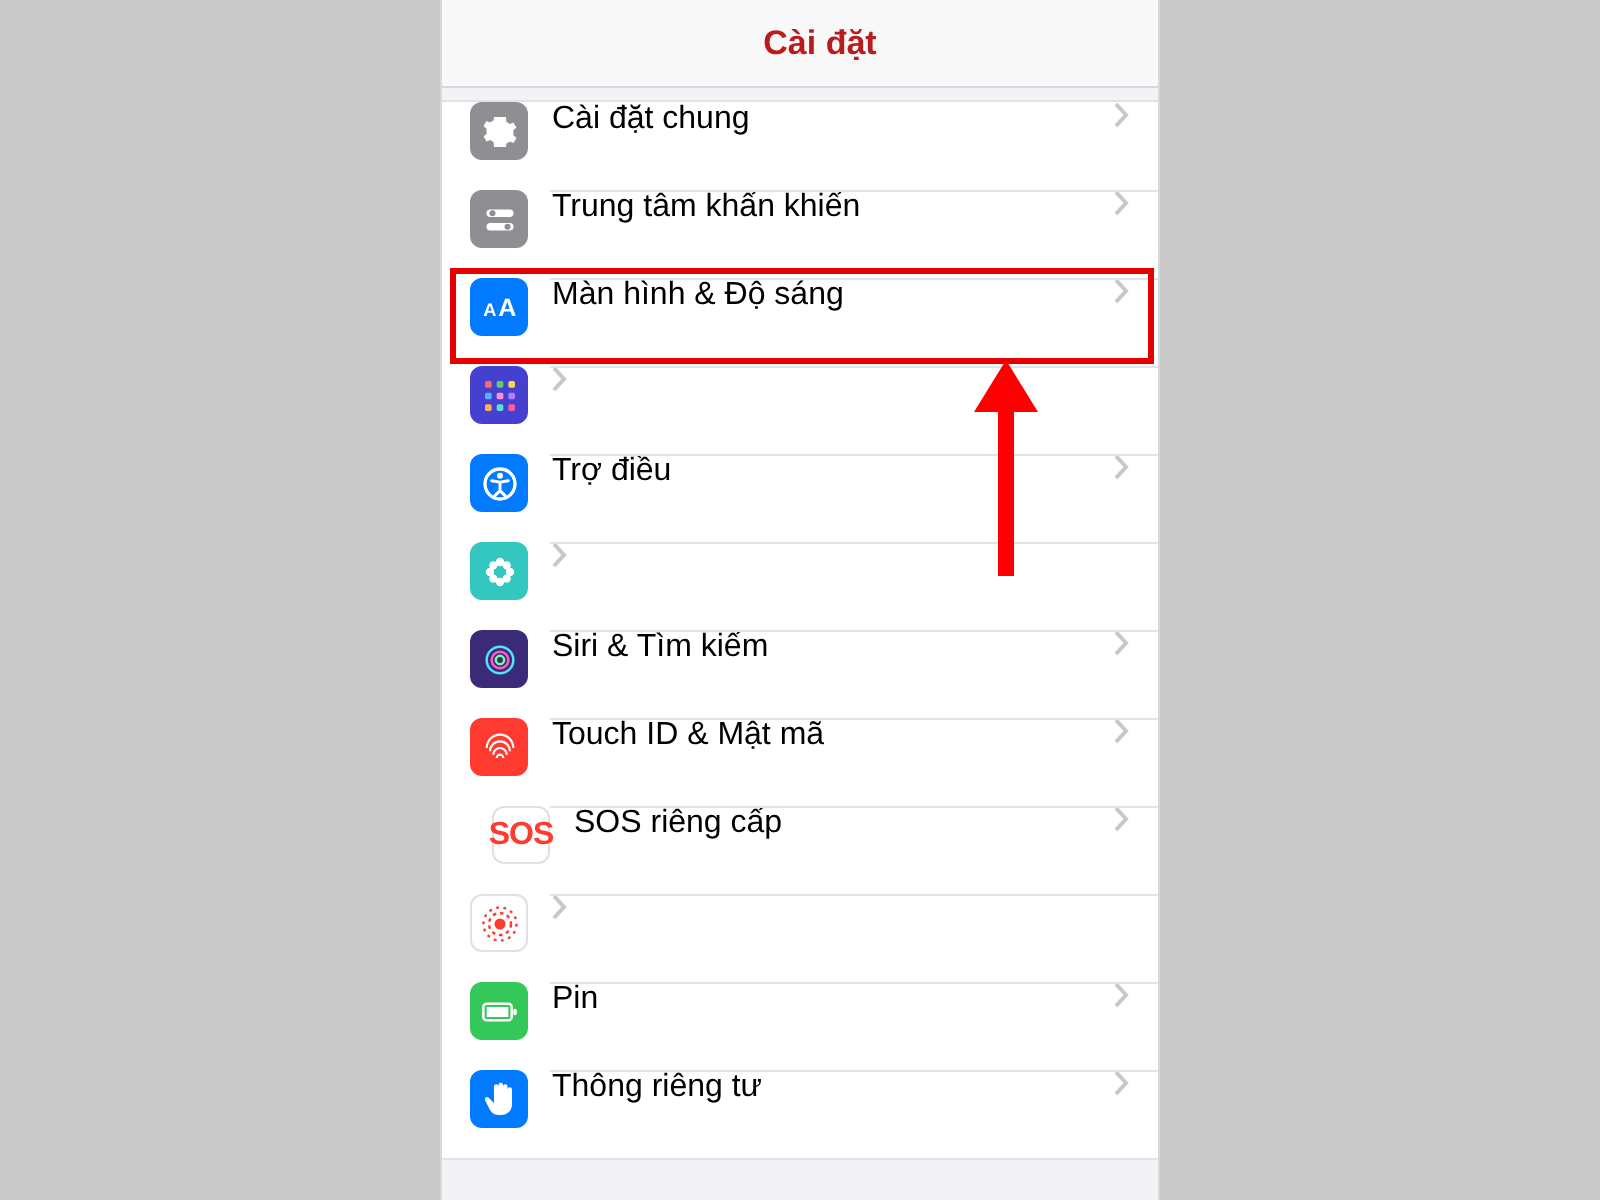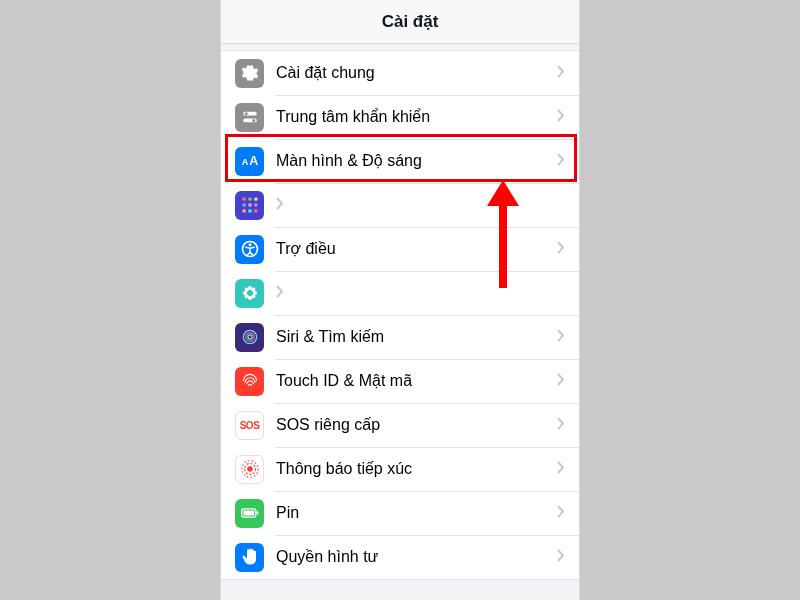--- a/index.html
+++ b/index.html
@@ -22,32 +22,32 @@
   }
   .header {
     height: 44px;
     background: #f8f8f8;
     border-bottom: 1px solid #d8d8db;
     display: flex;
     align-items: center;
     justify-content: center;
     font-weight: 600;
     font-size: 17px;
-    color: #0f172a;
+    color: #b91c1c;
     padding-left: 20px;
   }
   .gap { height: 6px; }
   .list {
     background: #fff;
     border-top: 1px solid #e3e3e6;
     border-bottom: 1px solid #e3e3e6;
   }
   .row {
     display: flex;
-    align-items: center;
+    align-items: flex-start;
     height: 44px;
     padding: 0 14px 0 14px;
     position: relative;
   }
   .row + .row::before {
     content: "";
     position: absolute;
     left: 54px; right: 0; top: 0;
     height: 1px;
     background: #e3e3e6;
@@ -237,40 +237,39 @@
       </span>
       <span class="label">Touch ID &amp; Mật mã</span>
       <span class="chev">
         <svg width="8" height="13" viewBox="0 0 8 13">
             <path fill="none" stroke="#c7c7cc" stroke-width="2" d="M1 1l5 5.5L1 12"></path>
           </svg>
       </span>
     </div>
 
     <div class="row">
-      <span class="icon-wrap bg-white" style="color:#ff3b30;font-size:10px;font-weight:700;letter-spacing:-0.5px;">SOS</span>
+      <span class="icon-wrap bg-white" style="color:#ff3b30;font-size:16px;font-weight:700;letter-spacing:-0.5px;margin-left:11px;">SOS</span>
       <span class="label">SOS riêng cấp</span>
       <span class="chev">
         <svg width="8" height="13" viewBox="0 0 8 13">
             <path fill="none" stroke="#c7c7cc" stroke-width="2" d="M1 1l5 5.5L1 12"></path>
           </svg>
       </span>
     </div>
 
     <div class="row">
       <span class="icon-wrap bg-white">
         <svg width="22" height="22" viewBox="0 0 24 24">
             <circle cx="12" cy="12" r="3" fill="#ff3b30"></circle>
             <g stroke="#ff3b30" stroke-width="1.3">
               <circle cx="12" cy="12" r="6" fill="none" stroke-dasharray="2 2"></circle>
               <circle cx="12" cy="12" r="9" fill="none" stroke-dasharray="1.5 2.5"></circle>
             </g>
           </svg>
       </span>
-      <span class="label">Thông báo tiếp xúc</span>
       <span class="chev">
         <svg width="8" height="13" viewBox="0 0 8 13">
             <path fill="none" stroke="#c7c7cc" stroke-width="2" d="M1 1l5 5.5L1 12"></path>
           </svg>
       </span>
     </div>
 
     <div class="row">
       <span class="icon-wrap bg-green">
         <svg width="20" height="14" viewBox="0 0 24 14">
@@ -286,21 +285,21 @@
           </svg>
       </span>
     </div>
 
     <div class="row">
       <span class="icon-wrap bg-blue">
         <svg width="18" height="20" viewBox="0 0 24 26">
             <path fill="#fff" d="M8 4a1.5 1.5 0 013 0v6V3a1.5 1.5 0 013 0v7V4a1.5 1.5 0 013 0v8V6a1.5 1.5 0 013 0v10c0 4-3 7-7 7h-2c-3 0-5-2-6-4l-3-6a1.5 1.5 0 012.6-1.4L8 15z"></path>
           </svg>
       </span>
-      <span class="label">Quyền hình tư</span>
+      <span class="label">Thông riêng tư</span>
       <span class="chev">
         <svg width="8" height="13" viewBox="0 0 8 13">
             <path fill="none" stroke="#c7c7cc" stroke-width="2" d="M1 1l5 5.5L1 12"></path>
           </svg>
       </span>
     </div>
 
   </div>
 
   <div class="highlight-box" style="left:4px; top:134px; width:352px; height:48px;"></div>

